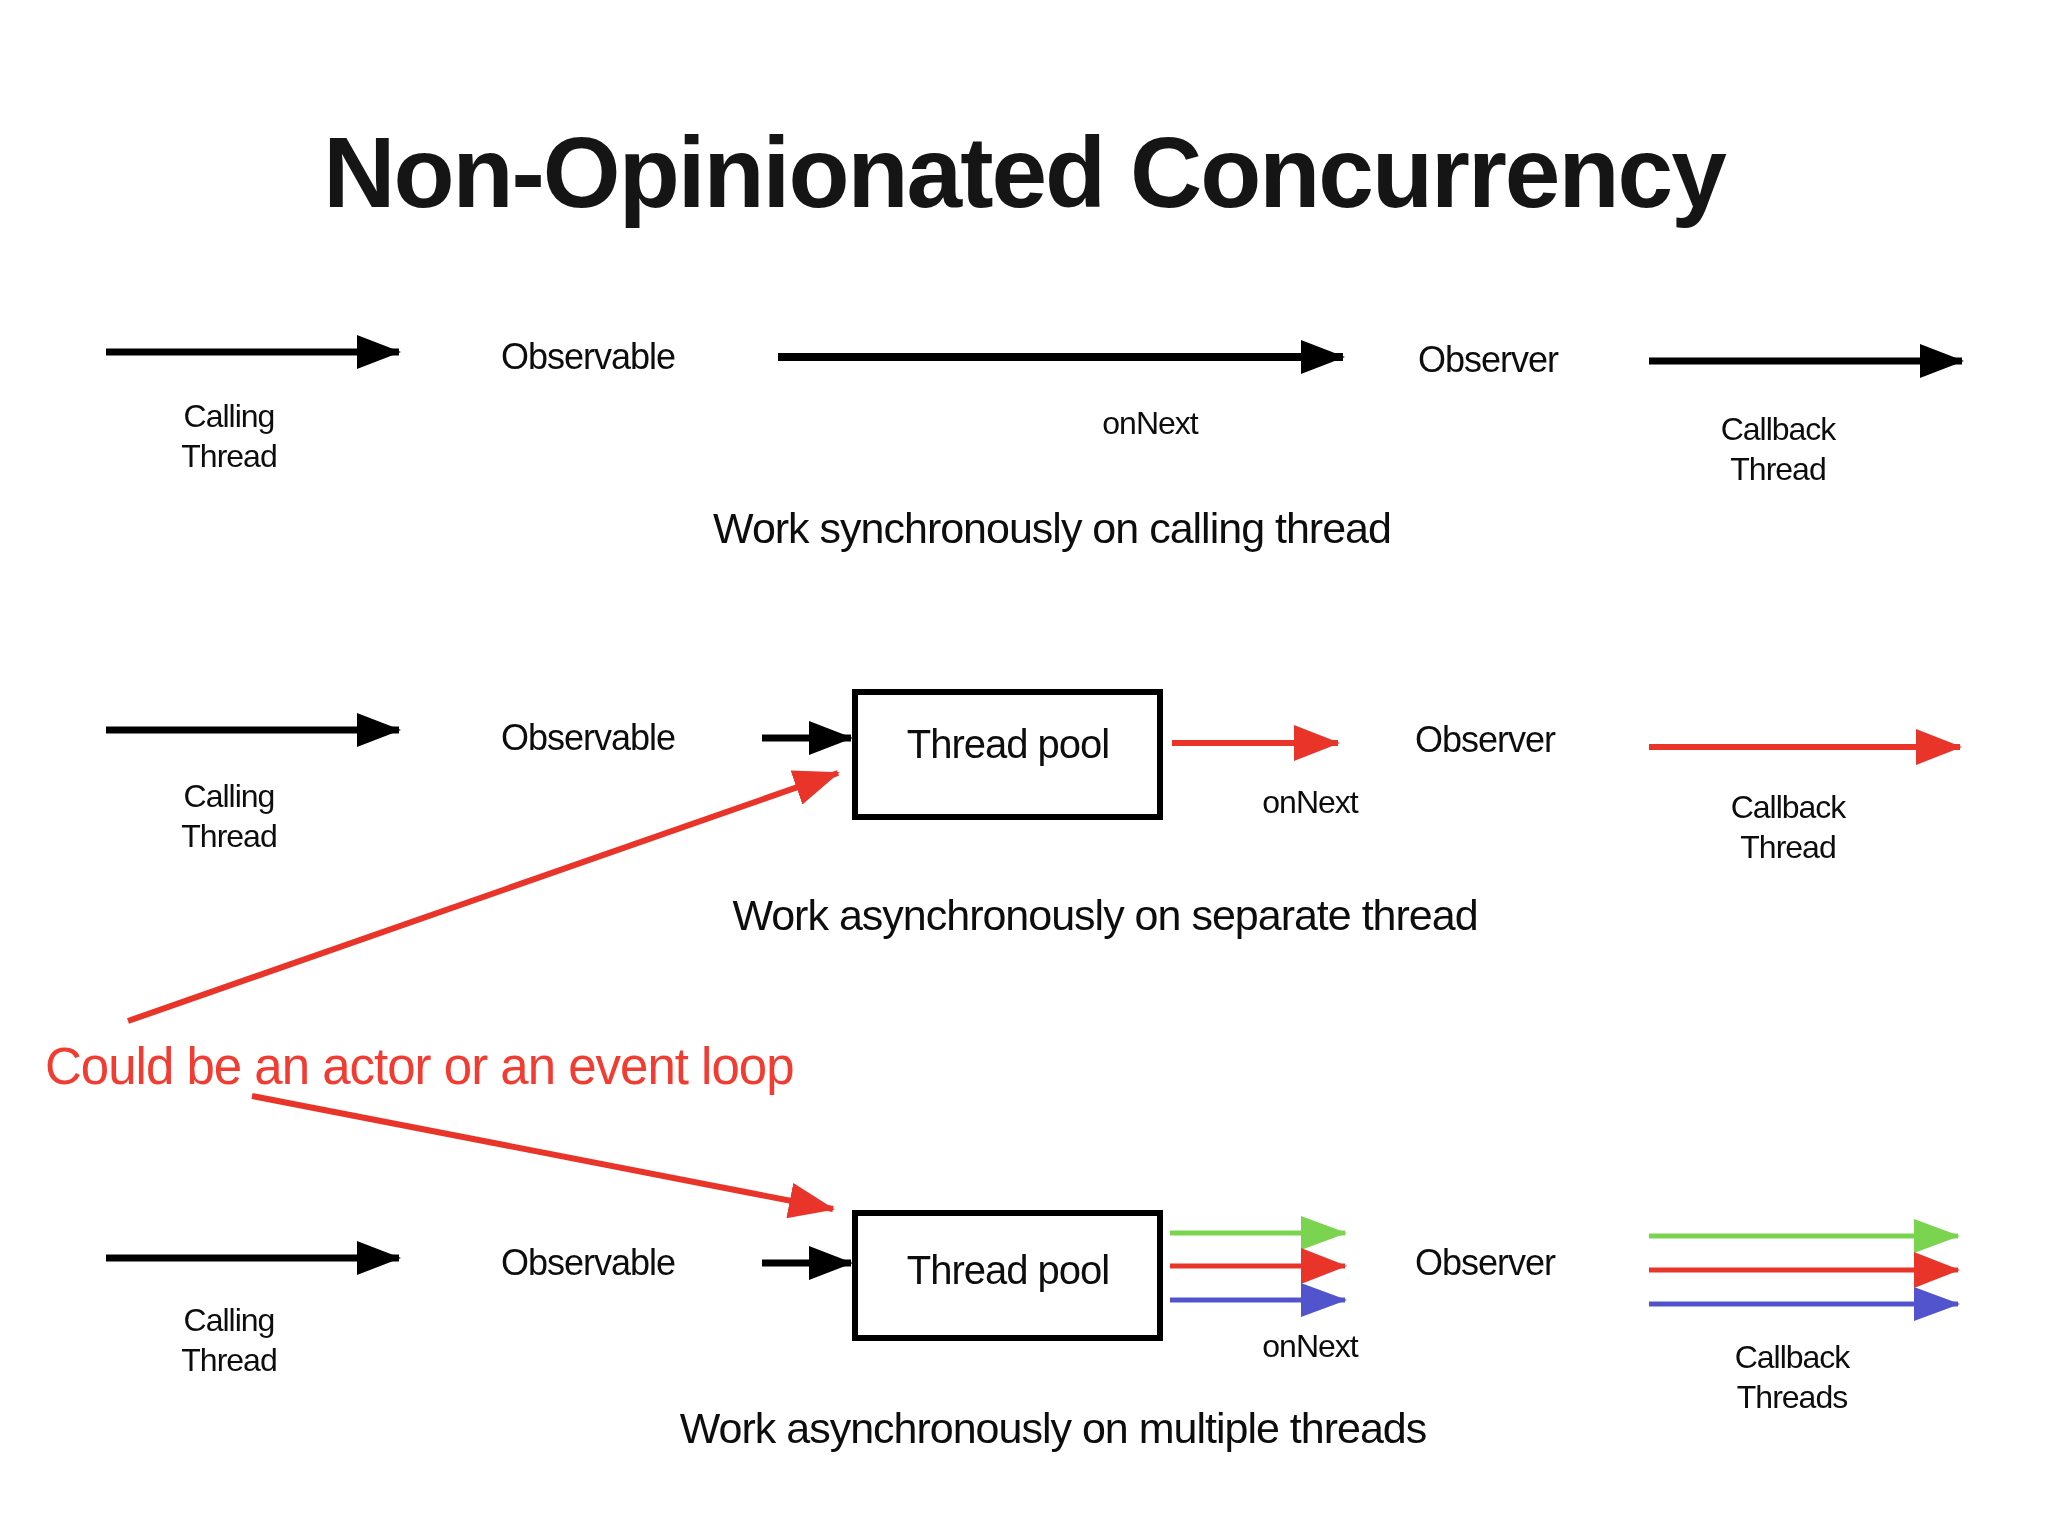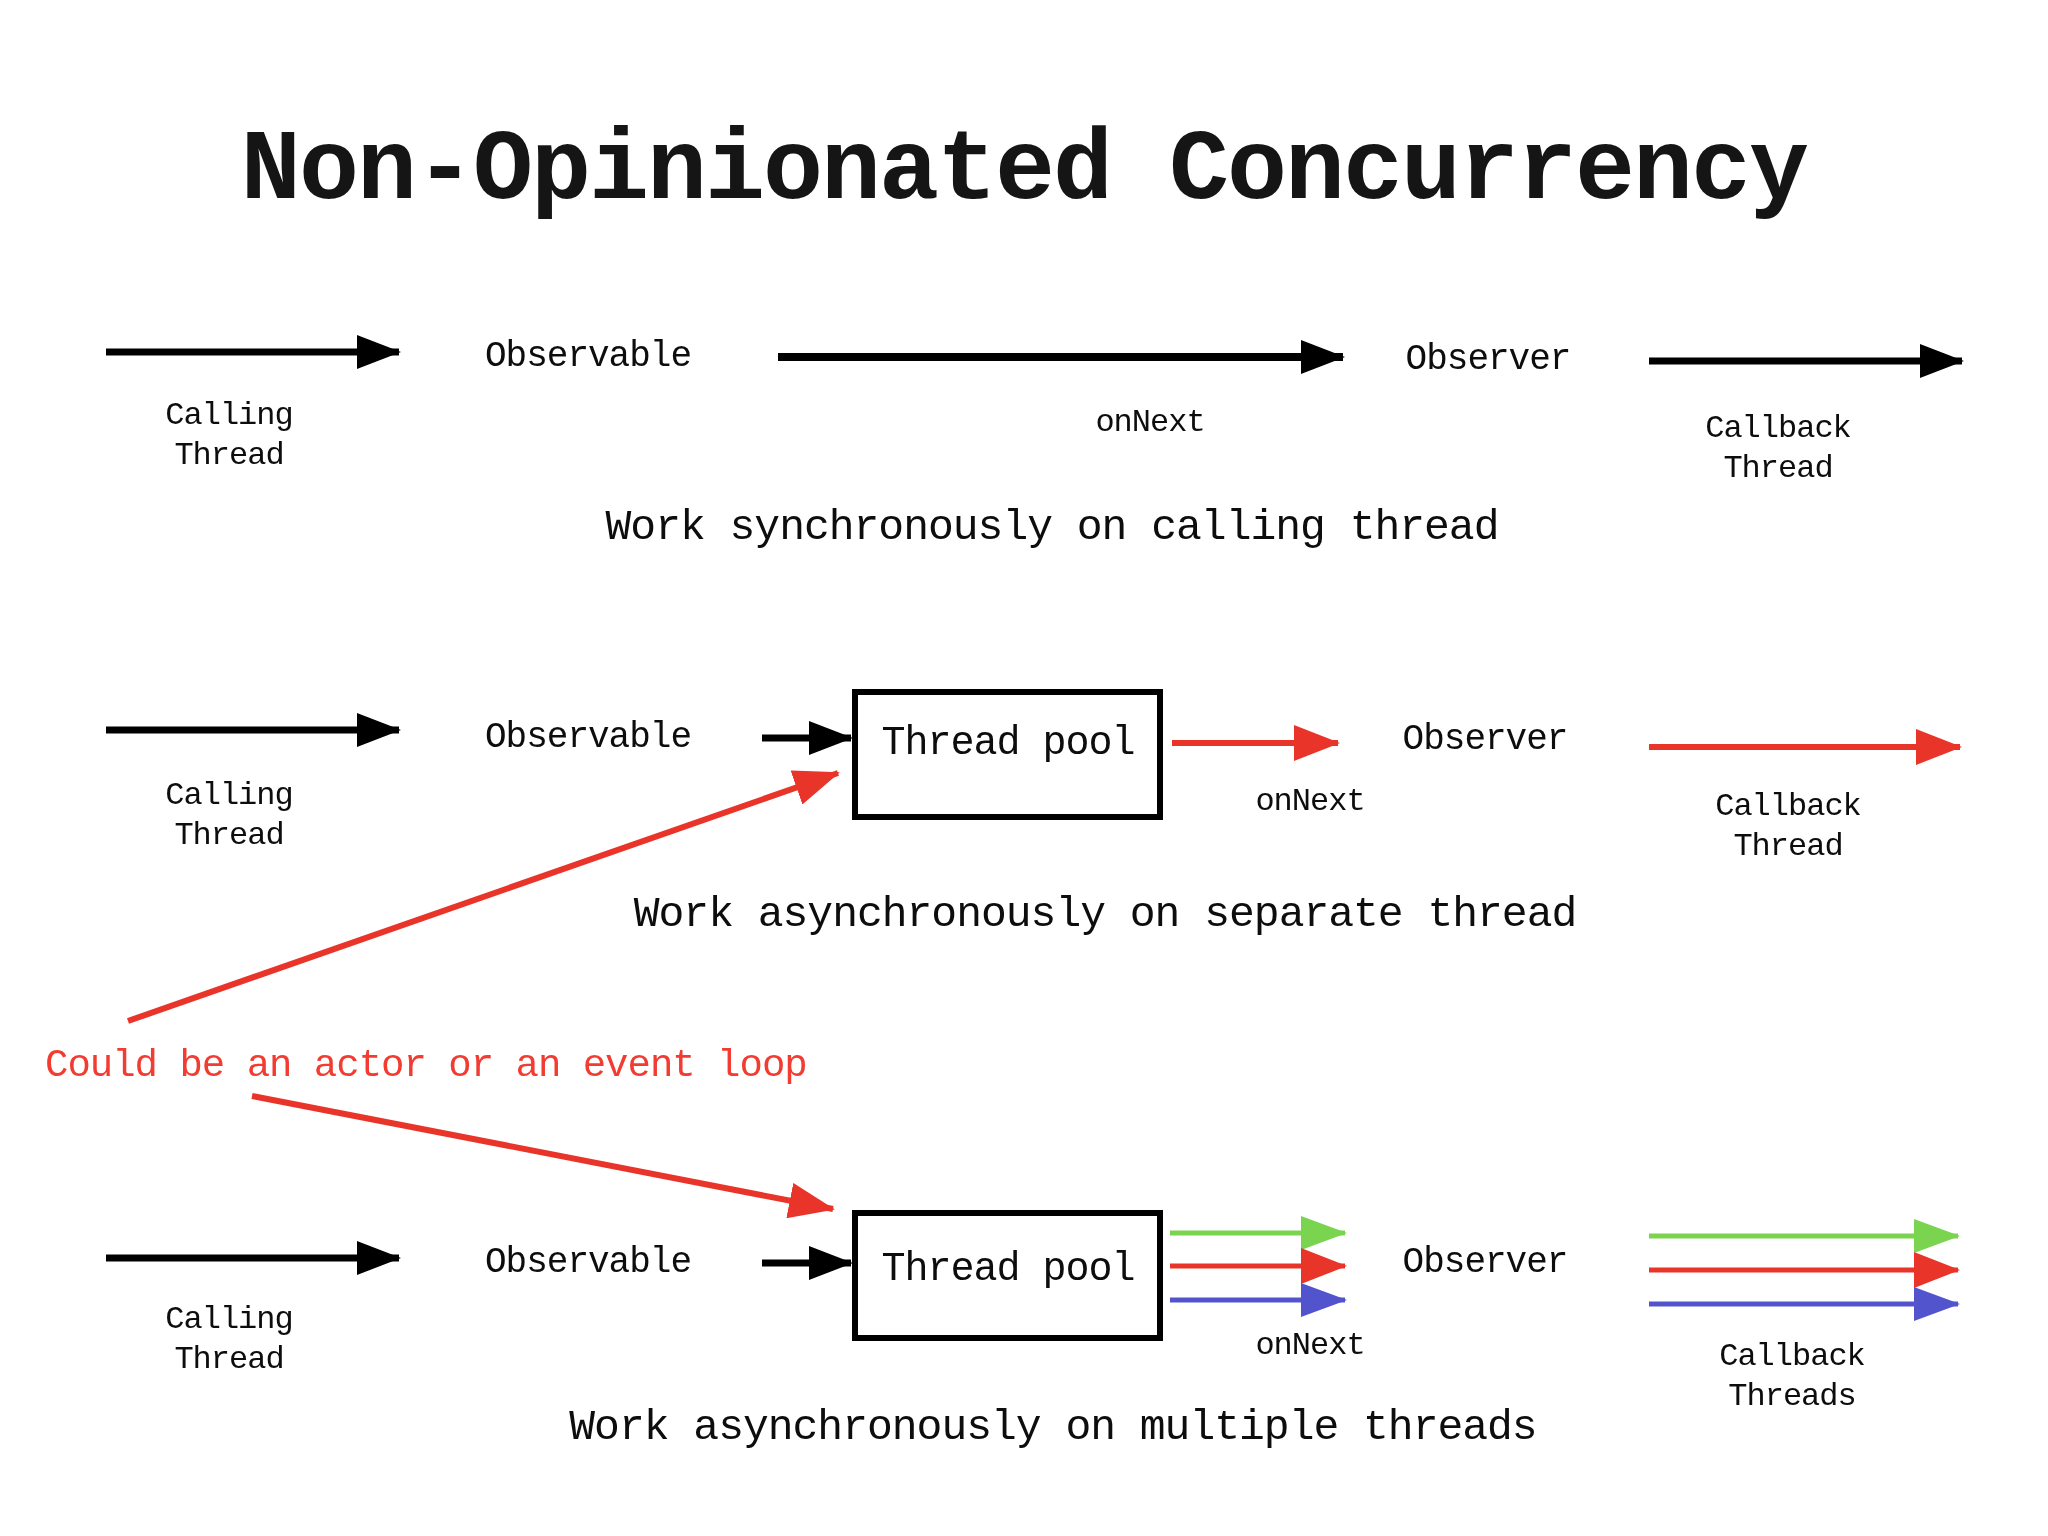--- a/index.html
+++ b/index.html
@@ -1,21 +1,21 @@
 <!DOCTYPE html>
 <html><head>
 <meta charset="utf-8">
 <style>
   html,body{margin:0;padding:0;background:#ffffff;}
   .canvas{
     position:relative;
     width:2048px;height:1536px;
     background:#ffffff;
     overflow:hidden;
-    font-family:Liberation Mono, monospace;
+    font-family:Liberation Sans, sans-serif;
     color:#111;
   }
   .layer{position:absolute;left:0;top:0;width:2048px;height:1536px;}
   .lbl{
     position:absolute;
     transform:translate(-50%,-50%);
     white-space:pre-line;
     text-align:center;
     letter-spacing:-1px;
     line-height:1.26;
@@ -25,21 +25,21 @@
     font-size:100px;
     font-weight:bold;
     letter-spacing:-2px;
     white-space:nowrap;
     color:#151515;
   }
   .node{font-size:36px;}
   .sub{font-size:32px;}
   .cap{font-size:43px;white-space:nowrap;}
   .red-note{
-    font-size:39px;
+    font-size:51px;
     white-space:nowrap;
     color:#f23b31;
     letter-spacing:-1px;
   }
   .boxlbl{font-size:40px;white-space:nowrap;}
 </style>
 </head>
 <body>
 
 <div class="canvas">

